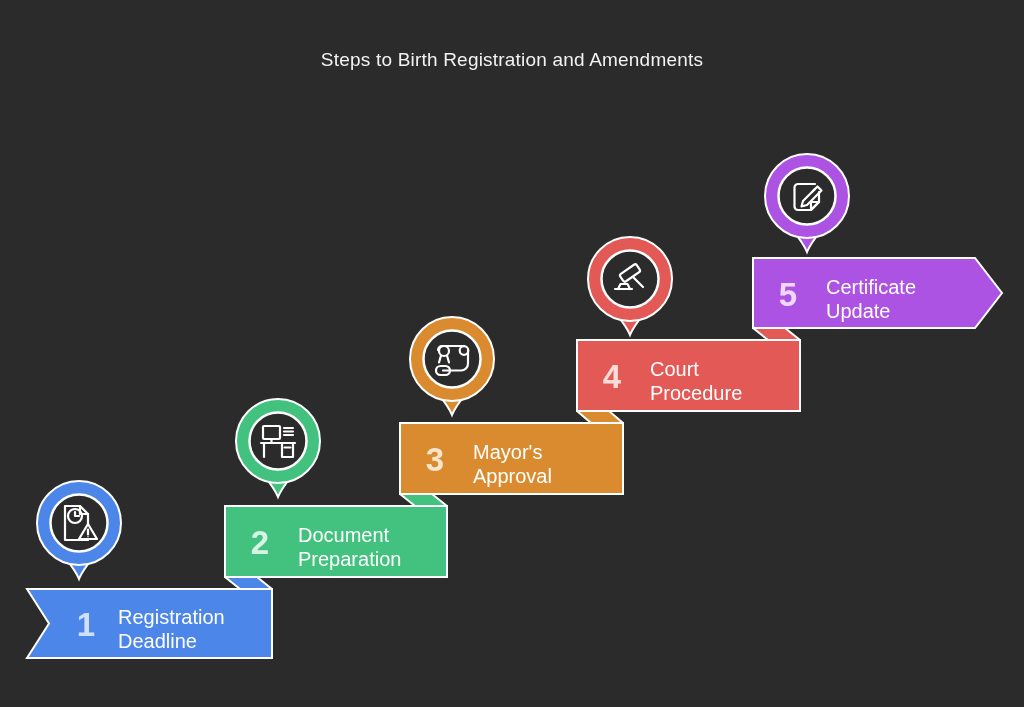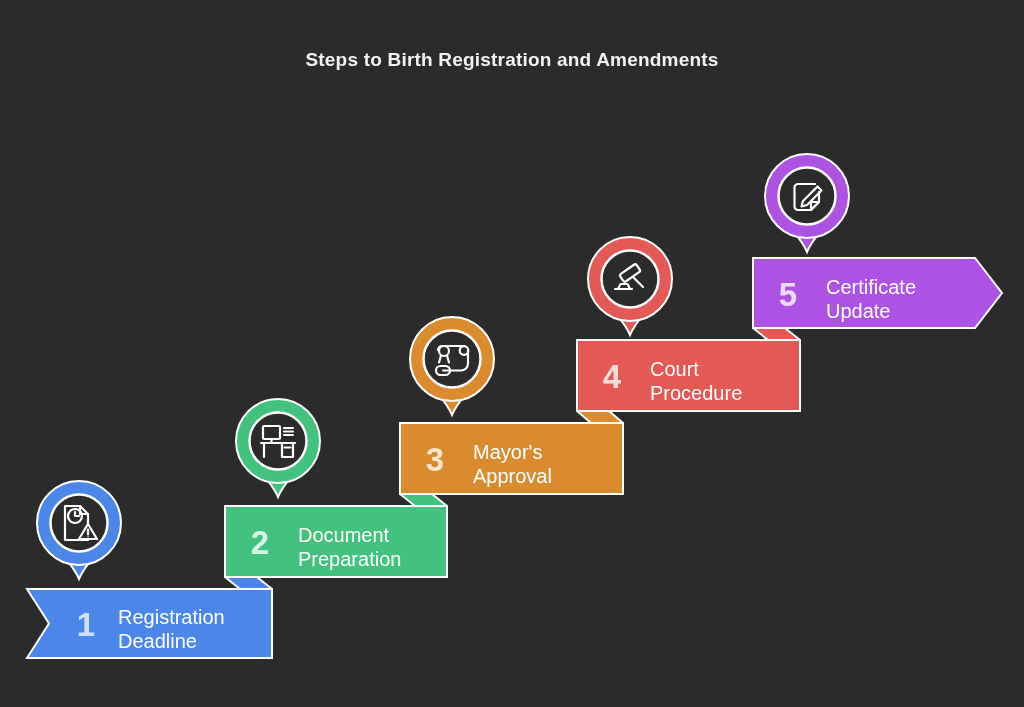--- a/index.html
+++ b/index.html
@@ -3,21 +3,21 @@
 <meta charset="utf-8">
 <style>
   html,body{margin:0;padding:0;}
   body{
     width:1024px;height:707px;overflow:hidden;position:relative;
     background:#2b2b2c;
     font-family:"Liberation Sans", sans-serif;
   }
   .title{
     position:absolute;top:49px;left:0;width:1024px;
-    text-align:center;color:#f2f2f2;font-size:19px;font-weight:bold;
+    text-align:center;color:#f2f2f2;font-size:19px;font-weight:normal;
     letter-spacing:.2px;margin:0;
   }
   svg{position:absolute;left:0;top:0;}
   .banner{stroke:#ffffff;stroke-width:2;}
   .fold{stroke:#ffffff;stroke-width:2;stroke-linejoin:round;}
   .pin-outer{stroke:#ffffff;stroke-width:2;}
   .pin-tail{stroke:#ffffff;stroke-width:2;}
   .pin-inner{stroke:#ffffff;stroke-width:2.5;}
   .num{font-size:33px;font-weight:bold;text-anchor:middle;}
   .lbl{font-size:20px;fill:#ffffff;}

